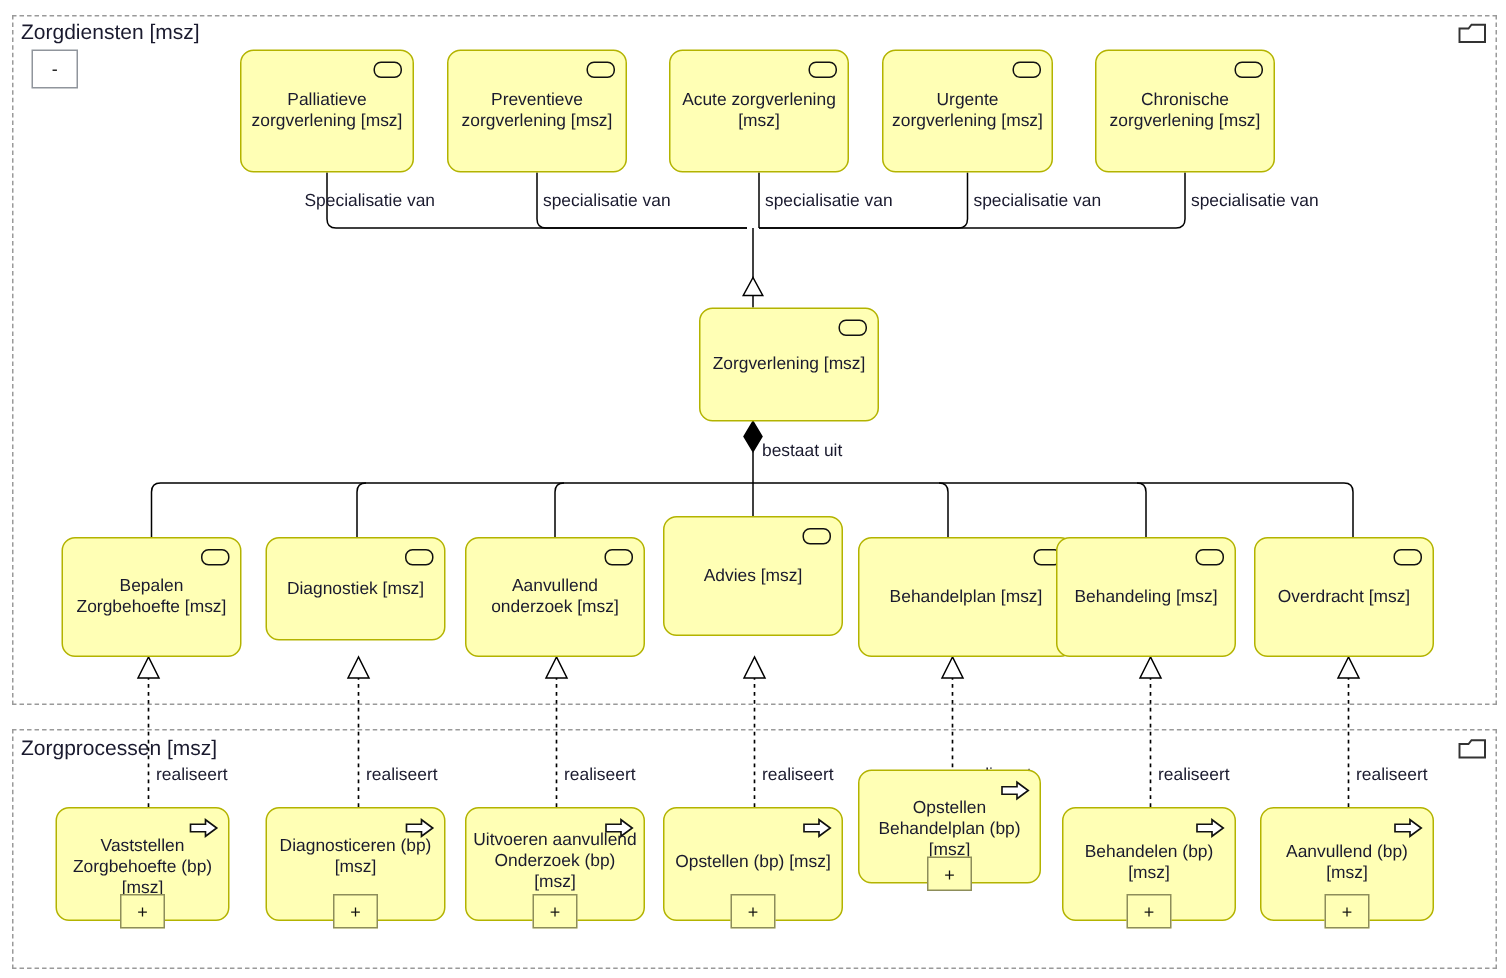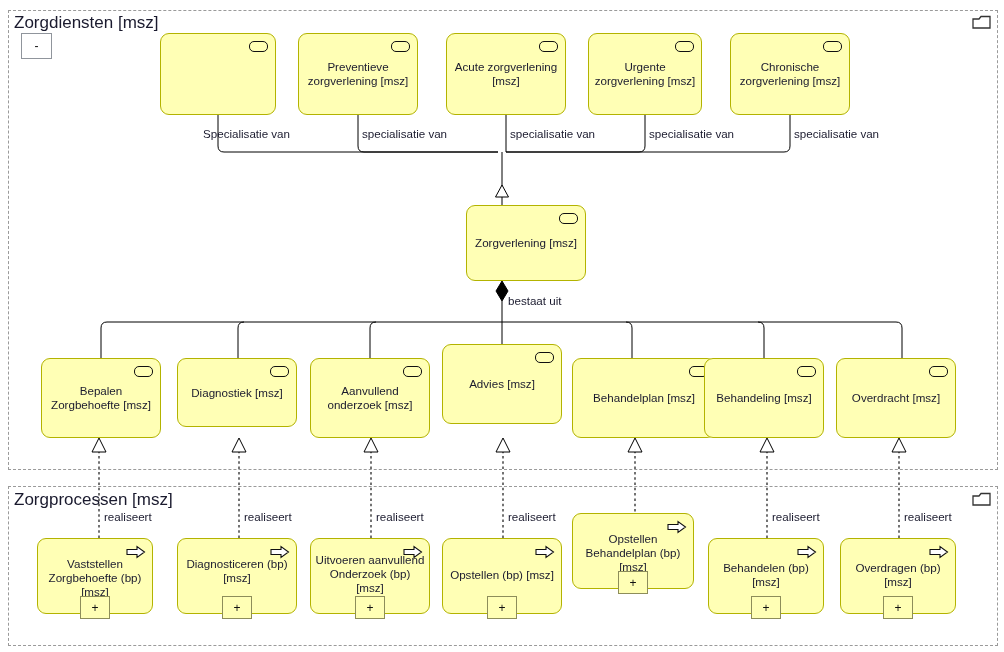--- a/index.html
+++ b/index.html
@@ -1,21 +1,21 @@
 <!DOCTYPE html>
 <html><head>
 <meta charset="utf-8">
 <style>
   html,body{margin:0;padding:0;background:#ffffff;}
   body{font-family:"Liberation Sans","DejaVu Sans",sans-serif;}
   #canvas{position:relative;width:1004px;height:652px;overflow:hidden;background:#fff;}
   svg.layer{position:absolute;left:0;top:0;width:1004px;height:652px;pointer-events:none;}
 
   .group-box{position:absolute;border:1px dashed #9a9a9a;background:transparent;}
-  .group-label{position:absolute;font-size:17px;color:#1a1a2e;white-space:nowrap;}
+  .group-label{position:absolute;font-size:14px;color:#1a1a2e;white-space:nowrap;}
   .folder-icon{position:absolute;}
 
   .collapse-btn{position:absolute;width:29px;height:24px;border:1px solid #90959c;
      background:#fff;display:flex;align-items:center;justify-content:center;
      font-size:12px;color:#111;line-height:1;}
 
   .node{position:absolute;background:#ffffb5;border:1px solid #b3b300;
         border-radius:9px;box-sizing:border-box;}
   .node .txt{position:absolute;left:4px;right:4px;text-align:center;
         font-size:11.6px;color:#1a1a2e;line-height:14px;}
@@ -111,20 +111,21 @@
   <div class="edge-label" style="left:104px;top:510px;">realiseert</div>
   <div class="edge-label" style="left:244px;top:510px;">realiseert</div>
   <div class="edge-label" style="left:376px;top:510px;">realiseert</div>
   <div class="edge-label" style="left:508px;top:510px;">realiseert</div>
   <div class="edge-label" style="left:640px;top:510px;">realiseert</div>
   <div class="edge-label" style="left:772px;top:510px;">realiseert</div>
   <div class="edge-label" style="left:904px;top:510px;">realiseert</div>
 
   <div class="node svc" style="left:160px;top:33px;width:116px;height:82px;">
     <div class="svc-icon"></div>
+    <div class="txt">Palliatieve zorgverlening [msz]</div>
   </div>
   <div class="node svc" style="left:298px;top:33px;width:120px;height:82px;">
     <div class="svc-icon"></div>
     <div class="txt">Preventieve zorgverlening [msz]</div>
   </div>
   <div class="node svc" style="left:446px;top:33px;width:120px;height:82px;">
     <div class="svc-icon"></div>
     <div class="txt">Acute zorgverlening [msz]</div>
   </div>
   <div class="node svc" style="left:588px;top:33px;width:114px;height:82px;">
@@ -215,17 +216,17 @@
       <path d="M1,4.5 L11,4.5 L11,1.5 L18.5,7 L11,12.5 L11,9.5 L1,9.5 Z" fill="#fff" stroke="#111" stroke-width="1.1"></path>
     </svg>
     <div class="txt" style="top:22px;">Behandelen (bp) [msz]</div>
     <div class="plus-box">+</div>
   </div>
 
   <div class="node proc" style="left:840px;top:538px;width:116px;height:76px;">
     <svg class="proc-icon" viewBox="0 0 20 14">
       <path d="M1,4.5 L11,4.5 L11,1.5 L18.5,7 L11,12.5 L11,9.5 L1,9.5 Z" fill="#fff" stroke="#111" stroke-width="1.1"></path>
     </svg>
-    <div class="txt" style="top:22px;">Overdragen (bp) [msz]</div>
+    <div class="txt" style="top:22px;">Aanvullend (bp) [msz]</div>
     <div class="plus-box">+</div>
   </div>
 
 </div>
 
 </body></html>

